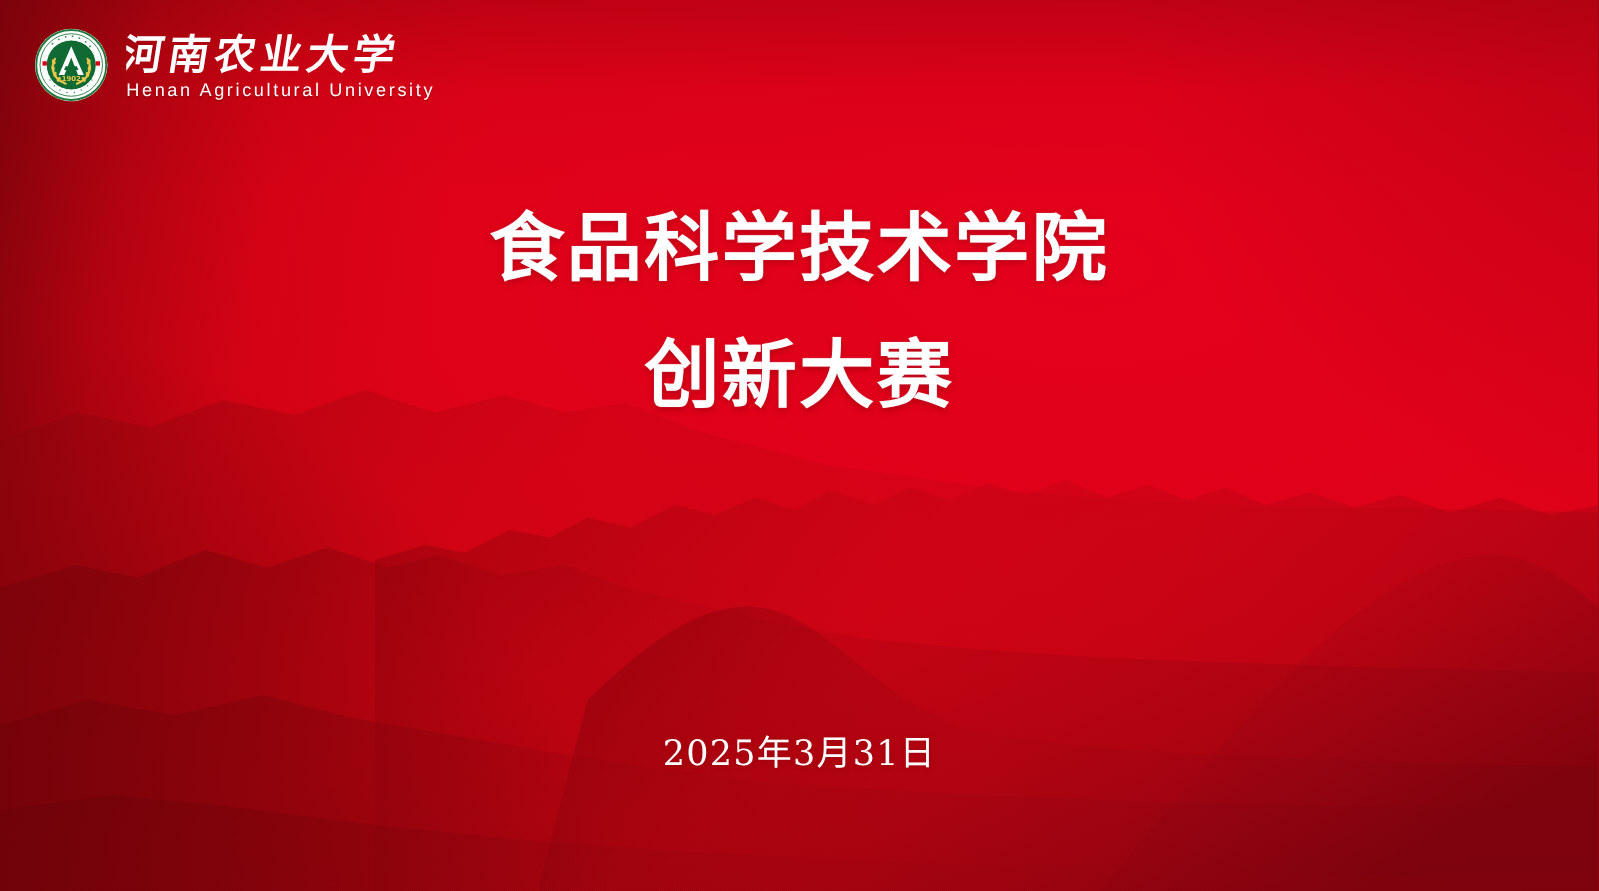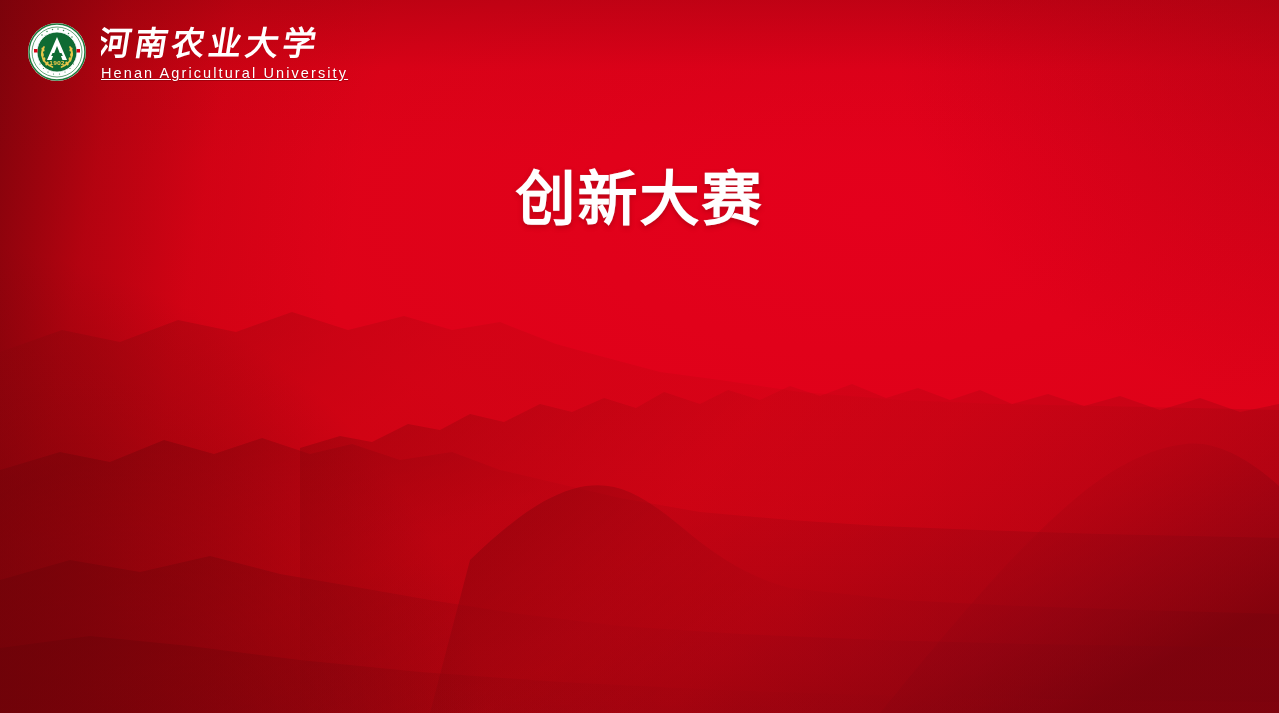--- a/index.html
+++ b/index.html
@@ -104,21 +104,20 @@
   }
   .logo-en {
     color: #fff;
     font-size: 14.5px;
     letter-spacing: 2.1px;
     line-height: 1;
     margin-top: 2px;
     white-space: nowrap;
     font-weight: 400;
     text-shadow: 0 1px 1px rgba(110,0,6,0.45);
-    text-decoration: underline;
   }
 
   
   .title-block {
     position: absolute;
     left: 0;
     right: 0;
     top: 148px;
     text-align: center;
     pointer-events: none;
@@ -304,17 +303,21 @@
     <div class="logo-words">
 
       <svg class="logo-cn" viewBox="0 0 268 40">
         <text x="0" y="31" font-family="'DejaVu Serif','Liberation Serif',serif" font-size="33" font-weight="700" fill="#FFFFFF" letter-spacing="4" transform="skewX(-9)">河南农业大学</text>
       </svg>
       <div class="logo-en">Henan Agricultural University</div>
     </div>
   </div>
 
   <div class="title-block">
+    <span class="title-line">食品科学技术学院</span>
     <span class="title-line">创新大赛</span>
   </div>
 
+  <div class="date-block">
+    <span class="date-text">2025年3月31日</span>
+  </div>
 
 </div>
 
 </body></html>

